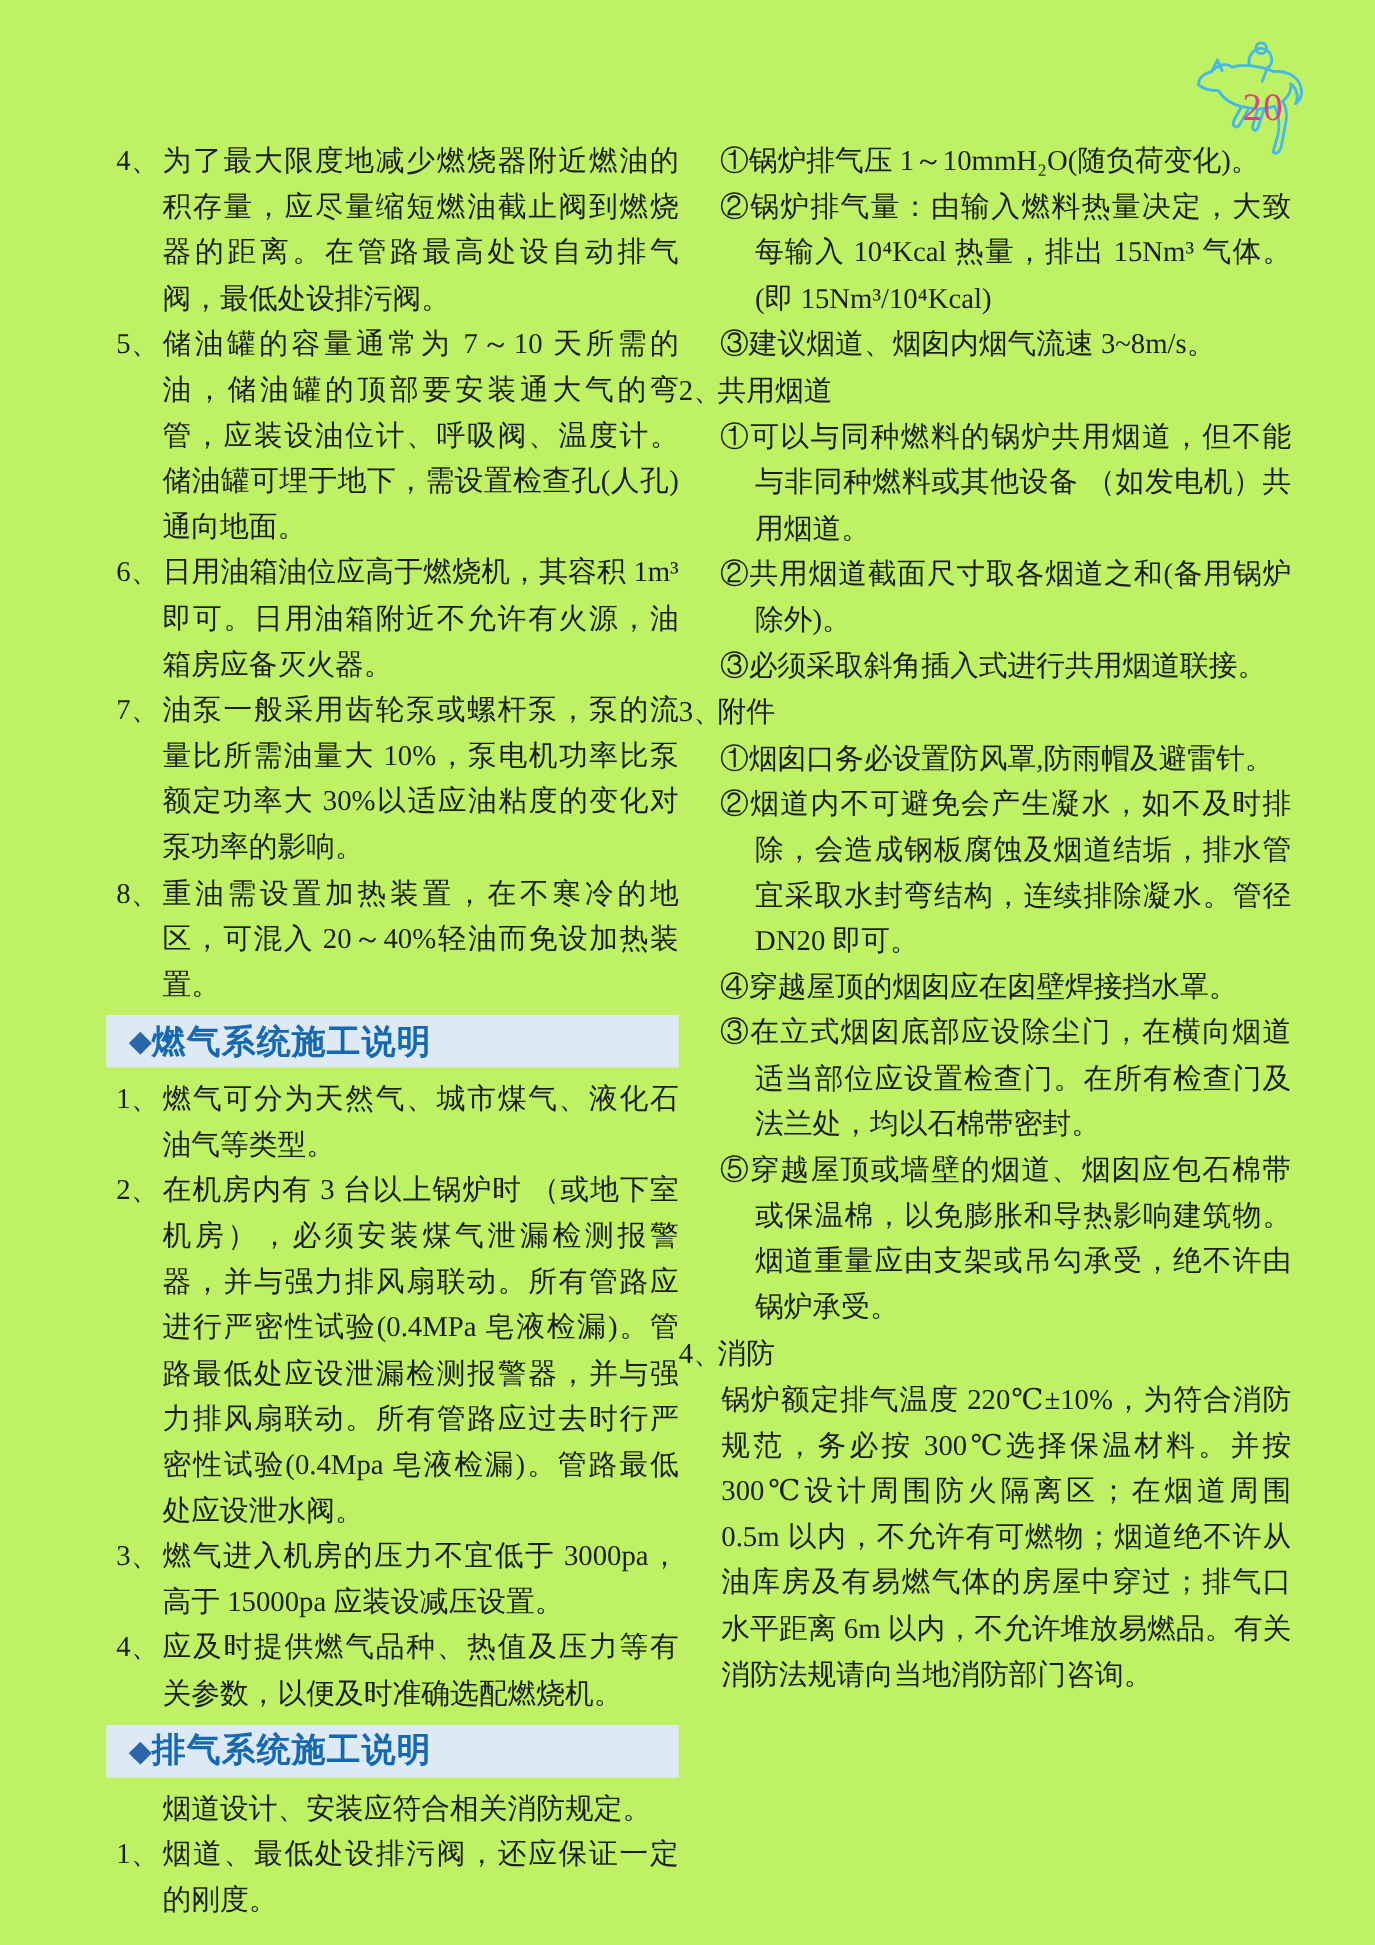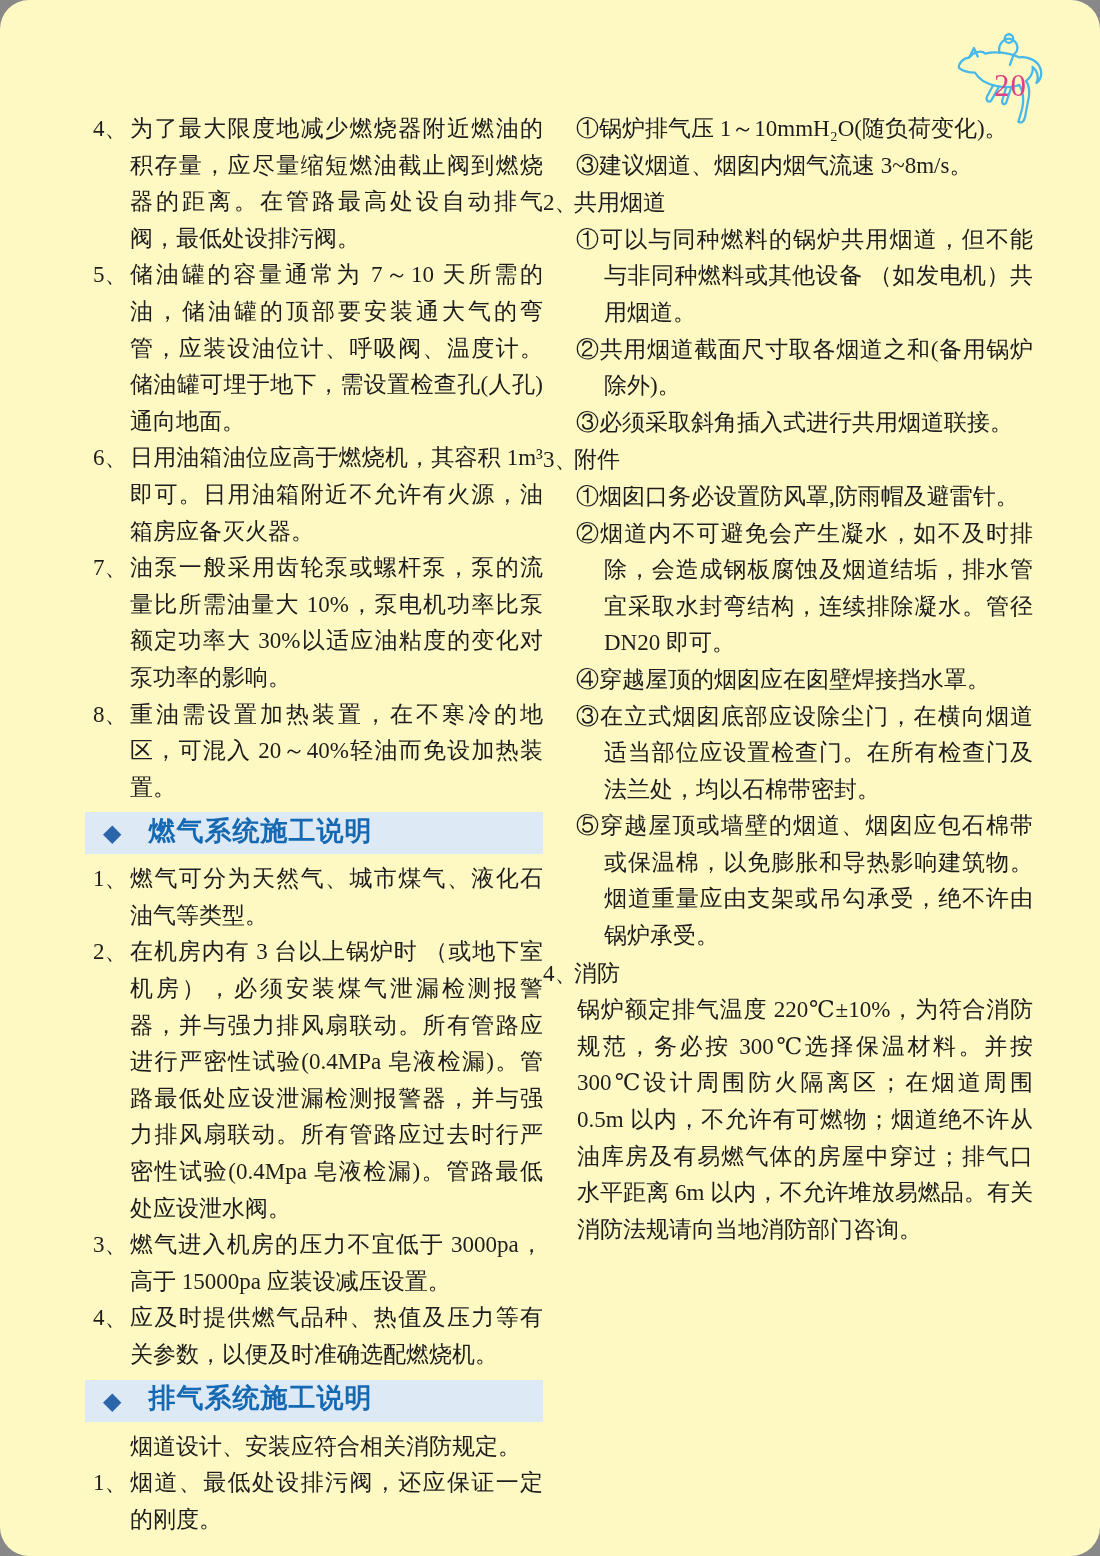--- a/index.html
+++ b/index.html
@@ -1,21 +1,20 @@
 <!DOCTYPE html>
 <html style="--header_text: #1569b3; --header_bg: #ddeaf5; --diamond: #2b66ab; --horse: #46b8e9; --page_number: #dc4386; --body_text: #1d1d1d;"><head>
 <meta charset="utf-8">
 <style>
   html,body { margin:0; padding:0; background:#888; }
   .page {
-    position:relative; width:1100px; height:1556px; background:#fef9c3;
+    position:relative; width:1100px; height:1556px; background:#bef264;
     margin:0 auto; overflow:hidden;
     font-family:"Liberation Serif","DejaVu Serif",serif;
     color:#1d1d1d;
-    border-radius:29px;
   }
   .col {
     position:absolute; top:111px;
     font-size:23px; line-height:36.6px;
     text-align:justify; text-justify:inter-character;
   }
   .col-left  { left:85px;  width:458px; }
   .col-right { left:543px; width:490px; }
 
   .item { text-align:justify; }
@@ -37,22 +36,22 @@
   .sec-bar {
     display:flex; align-items:center;
     height:42px; margin:6px 0 7px 0;
     background:var(--header_bg,#ddeaf5);
   }
   .diamond {
     font-family:"DejaVu Sans","Liberation Sans",sans-serif;
     color:var(--diamond,#2b66ab); font-size:24px; margin-left:18px; line-height:1;
   }
   .sec-title {
-    font-family:Liberation Mono, monospace;
-    font-weight:bold; font-size:27px; margin-left:27px;
+    font-family:Liberation Serif, serif;
+    font-weight:bold; font-size:27px; 
     color:var(--header_text,#1569b3); letter-spacing:1px; line-height:1;
   }
 
   
   .horse-wrap { position:absolute; left:956px; top:30px; width:104px; height:104px; }
   .horse-wrap svg { width:100%; height:100%; }
   .page-num {
     position:absolute; left:994px; top:68px;
     font-family:"Liberation Serif","DejaVu Serif",serif;
     font-size:31px; color:var(--page_number,#dc4386); letter-spacing:1px;
@@ -137,20 +136,23 @@
       <span>烟道、最低处设排污阀，还应保证一定的刚度。</span>
     </div>
   </div>
 
   <div class="col col-right">
 
     <div class="item r-sub">
       <span>①锅炉排气压 1～10mmH₂O(随负荷变化)。</span>
     </div>
     <div class="item r-sub">
+      <span>②锅炉排气量：由输入燃料热量决定，大致每输入 10⁴Kcal 热量，排出 15Nm³ 气体。(即 15Nm³/10⁴Kcal)</span>
+    </div>
+    <div class="item r-sub">
       <span>③建议烟道、烟囱内烟气流速 3~8m/s。</span>
     </div>
 
     <div class="item r-num">
       <span class="num">2、</span>
       <span>共用烟道</span>
     </div>
     <div class="item r-sub">
       <span>①可以与同种燃料的锅炉共用烟道，但不能与非同种燃料或其他设备 （如发电机）共用烟道。</span>
     </div>

